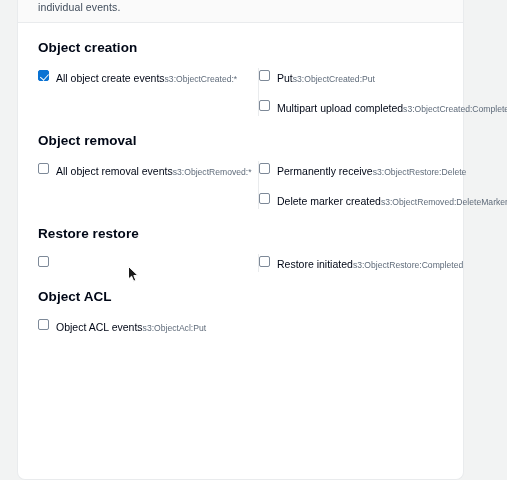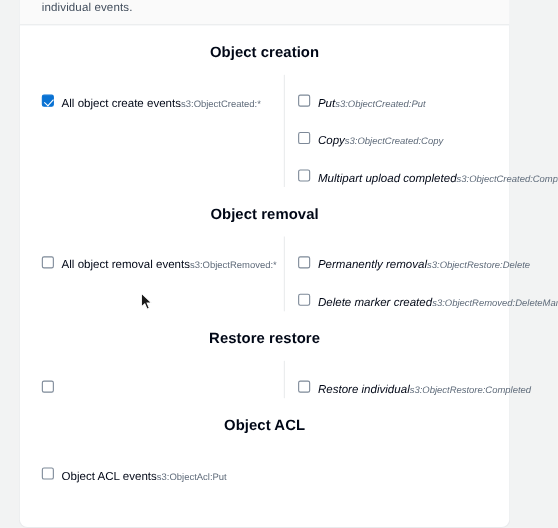--- a/index.html
+++ b/index.html
@@ -60,21 +60,20 @@
     position: absolute;
     left: 0;
     top: 63px;
     width: 100%;
     padding: 0 20px;
   }
 
   .group {
     position: relative;
     padding-top: 17px;
-    text-align: center;
   }
 
   .group-title {
     font-size: 13.5px;
     font-weight: 700;
     color: #000716;
     letter-spacing: 0.005em;
     margin-bottom: 13px;
   }
 
@@ -86,32 +85,29 @@
 
   .col {
     position: relative;
   }
 
   .col-left { width: 220px; flex: 0 0 220px; padding-right: 10px; }
 
   .col-right {
     width: 200px;
     flex: 0 0 200px;
-    padding-left: 12px;
     border-left: 1px solid #e9ebed;
     margin-left: 0;
-    font-style: italic;
   }
 
   
   .cb-row {
     display: flex;
     align-items: flex-start;
     margin-bottom: 12px;
-    margin-top: 16px;
   }
   .cb-row:last-child { margin-bottom: 0; }
 
   .cb-box {
     flex: 0 0 auto;
     width: 11px;
     height: 11px;
     margin-top: 2px;
     margin-right: 7px;
     border: 1px solid #7d8998;
@@ -186,62 +182,58 @@
                 <span class="cb-texts"><span class="cb-label">All object create events</span><span class="cb-sub">s3:ObjectCreated:*</span></span>
               </div>
             </div>
             <div class="col col-right">
               <div class="cb-row">
                 <span class="cb-box"></span>
                 <span class="cb-texts"><span class="cb-label">Put</span><span class="cb-sub">s3:ObjectCreated:Put</span></span>
               </div>
               <div class="cb-row">
                 <span class="cb-box"></span>
-                <span class="cb-texts"><span class="cb-label">Copy</span><span class="cb-sub">s3:ObjectCreated:Copy</span></span>
-              </div>
-              <div class="cb-row">
-                <span class="cb-box"></span>
                 <span class="cb-texts"><span class="cb-label">Multipart upload completed</span><span class="cb-sub">s3:ObjectCreated:CompleteMultipartUpload</span></span>
               </div>
             </div>
           </div>
         </section>
         <section class="group">
           <h3 class="group-title">Object removal</h3>
           <div class="group-cols">
             <div class="col col-left">
               <div class="cb-row">
                 <span class="cb-box"></span>
                 <span class="cb-texts"><span class="cb-label">All object removal events</span><span class="cb-sub">s3:ObjectRemoved:*</span></span>
               </div>
             </div>
             <div class="col col-right">
               <div class="cb-row">
                 <span class="cb-box"></span>
-                <span class="cb-texts"><span class="cb-label">Permanently removal</span><span class="cb-sub">s3:ObjectRestore:Delete</span></span>
+                <span class="cb-texts"><span class="cb-label">Permanently receive</span><span class="cb-sub">s3:ObjectRestore:Delete</span></span>
               </div>
               <div class="cb-row">
                 <span class="cb-box"></span>
                 <span class="cb-texts"><span class="cb-label">Delete marker created</span><span class="cb-sub">s3:ObjectRemoved:DeleteMarkerCreated</span></span>
               </div>
             </div>
           </div>
         </section>
         <section class="group">
           <h3 class="group-title">Restore restore</h3>
           <div class="group-cols">
             <div class="col col-left">
               <div class="cb-row">
                 <span class="cb-box"></span>
               </div>
             </div>
             <div class="col col-right">
               <div class="cb-row">
                 <span class="cb-box"></span>
-                <span class="cb-texts"><span class="cb-label">Restore individual</span><span class="cb-sub">s3:ObjectRestore:Completed</span></span>
+                <span class="cb-texts"><span class="cb-label">Restore initiated</span><span class="cb-sub">s3:ObjectRestore:Completed</span></span>
               </div>
             </div>
           </div>
         </section>
         <section class="group">
           <h3 class="group-title">Object ACL</h3>
           <div class="group-cols">
             <div class="col col-left">
               <div class="cb-row">
                 <span class="cb-box"></span>

